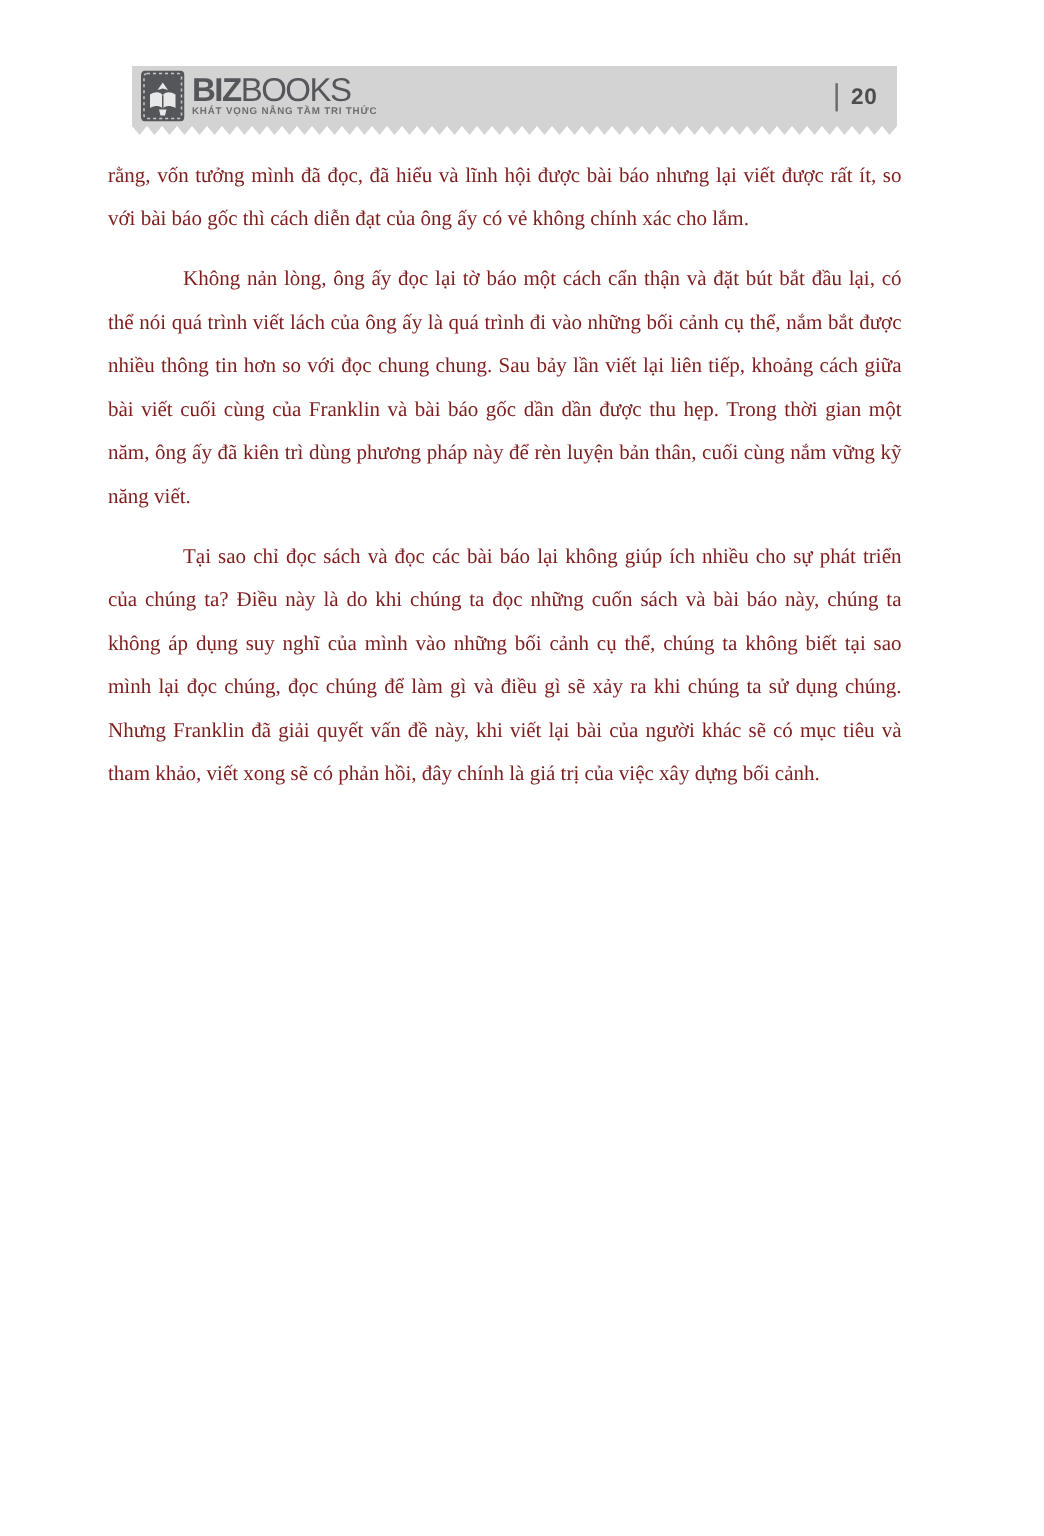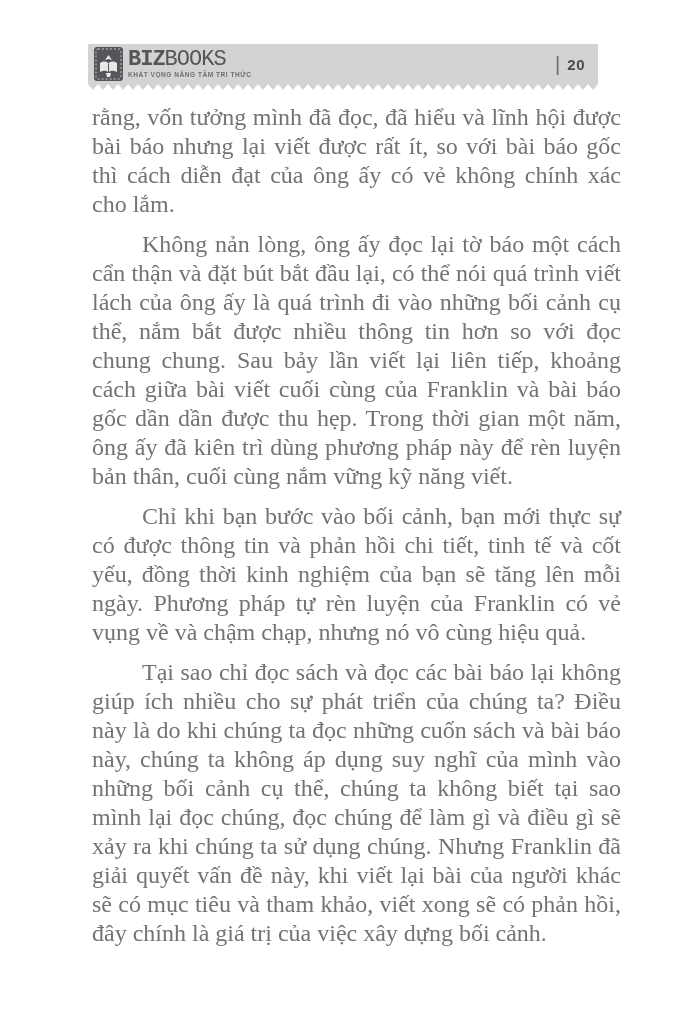--- a/index.html
+++ b/index.html
@@ -45,21 +45,21 @@
     gap: 5px;
     margin-left: 6px;
   }
   .logo-mark {
     width: 29px;
     height: 34px;
     display: block;
   }
   .logo-text { display: flex; flex-direction: column; line-height: 1; }
   .brand {
-    font-family: Liberation Mono, monospace;
+    font-family: Liberation Sans, sans-serif;
     font-size: 22px;
     letter-spacing: -1px;
     color: #55565a;
     line-height: 20px;
     white-space: nowrap;
   }
   .brand .bold { font-weight: 700; }
   .brand .light { font-weight: 400; }
   .tagline {
     font-family: "Liberation Sans", sans-serif;
@@ -87,25 +87,25 @@
   }
   .page-num .num {
     font-size: 15px;
     font-weight: 700;
     letter-spacing: 0.5px;
   }
 
   
   .content {
     position: absolute;
-    left: 92px;
+    left: 72px;
     top: 103px;
     width: 529px;
-    color: #737373;
-    font-size: 24px;
+    color: #7f1d1d;
+    font-size: 14px;
     line-height: 29px;
     text-align: justify;
     text-justify: inter-word;
   }
   .content p {
     margin: 0 0 11px 0;
     text-indent: 50px;
   }
   .content p.no-indent { text-indent: 0; }
 </style>
@@ -142,17 +142,16 @@
       <pattern id="zz" width="10" height="6" patternUnits="userSpaceOnUse">
         <path d="M0 0 H10 L5 6 Z" fill="#d3d3d3"></path>
       </pattern>
     </defs>
     <rect width="510" height="6" fill="url(#zz)"></rect>
   </svg>
 
   <div class="content">
     <p class="no-indent">rằng, vốn tưởng mình đã đọc, đã hiểu và lĩnh hội được bài báo nhưng lại viết được rất ít, so với bài báo gốc thì cách diễn đạt của ông ấy có vẻ không chính xác cho lắm.</p>
     <p>Không nản lòng, ông ấy đọc lại tờ báo một cách cẩn thận và đặt bút bắt đầu lại, có thể nói quá trình viết lách của ông ấy là quá trình đi vào những bối cảnh cụ thể, nắm bắt được nhiều thông tin hơn so với đọc chung chung. Sau bảy lần viết lại liên tiếp, khoảng cách giữa bài viết cuối cùng của Franklin và bài báo gốc dần dần được thu hẹp. Trong thời gian một năm, ông ấy đã kiên trì dùng phương pháp này để rèn luyện bản thân, cuối cùng nắm vững kỹ năng viết.</p>
-    <p>Chỉ khi bạn bước vào bối cảnh, bạn mới thực sự có được thông tin và phản hồi chi tiết, tinh tế và cốt yếu, đồng thời kinh nghiệm của bạn sẽ tăng lên mỗi ngày. Phương pháp tự rèn luyện của Franklin có vẻ vụng về và chậm chạp, nhưng nó vô cùng hiệu quả.</p>
     <p>Tại sao chỉ đọc sách và đọc các bài báo lại không giúp ích nhiều cho sự phát triển của chúng ta? Điều này là do khi chúng ta đọc những cuốn sách và bài báo này, chúng ta không áp dụng suy nghĩ của mình vào những bối cảnh cụ thể, chúng ta không biết tại sao mình lại đọc chúng, đọc chúng để làm gì và điều gì sẽ xảy ra khi chúng ta sử dụng chúng. Nhưng Franklin đã giải quyết vấn đề này, khi viết lại bài của người khác sẽ có mục tiêu và tham khảo, viết xong sẽ có phản hồi, đây chính là giá trị của việc xây dựng bối cảnh.</p>
   </div>
 
 </div>
 
 </body></html>

